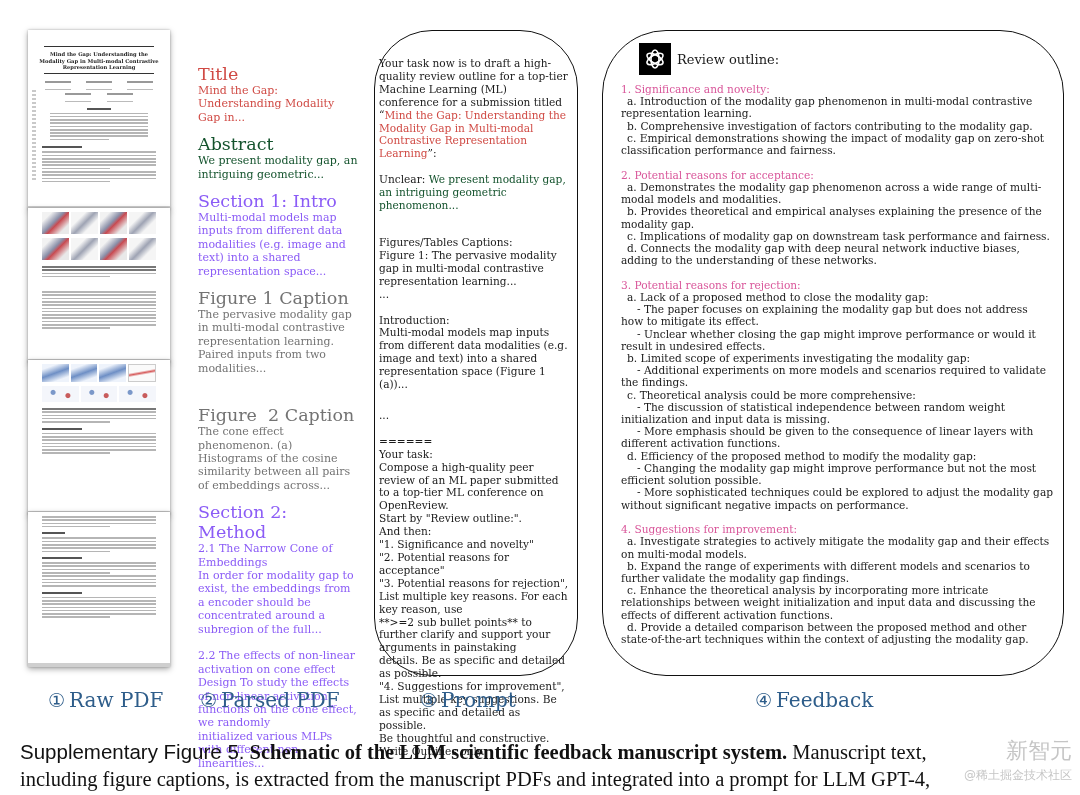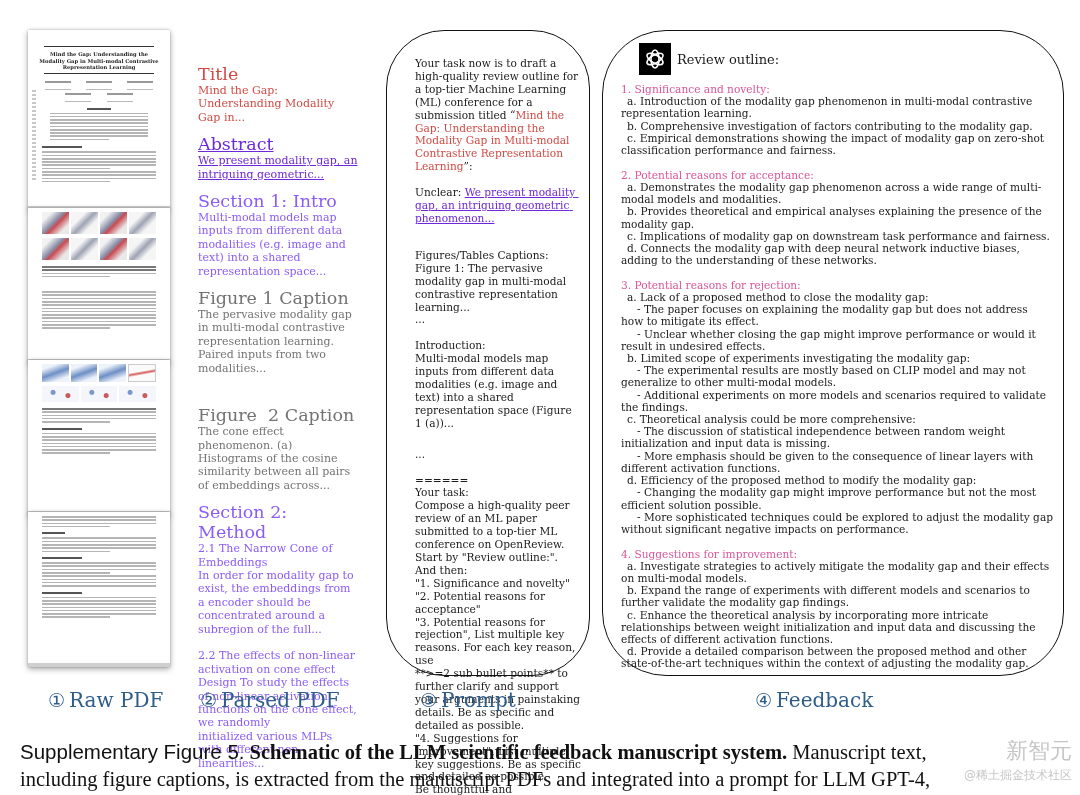--- a/index.html
+++ b/index.html
@@ -31,30 +31,30 @@
     .fig-cell.blue { background: linear-gradient(160deg, #eef3fb 20%, #6e8fc5 50%, #eef3fb 80%); height: 18px; }
     .fig-cell.chart { background: linear-gradient(170deg, #fafafa 40%, #d65b5b 50%, #fafafa 60%); height: 18px; border: 1px solid #ccc; }
     .fig-cell.scatter { background: radial-gradient(circle at 30% 40%, #7b98c9 2px, transparent 3px), radial-gradient(circle at 70% 60%, #c85c5c 2px, transparent 3px), #f4f6fb; height: 16px; }
 
     
     .parsed { position: absolute; left: 198px; top: 64px; width: 160px; }
     .parsed .sec { margin-bottom: 10px; }
     .parsed .h { font-size: 17.5px; line-height: 20px; font-weight: normal; }
     .parsed .t { font-size: 11px; line-height: 13.4px; }
     .c-red { color: #d04a44; }
-    .c-orange { color: #6d28d9; text-decoration: underline; }
+    .c-orange { color: #14532d; }
     .c-blue { color: #8b5cf6; }
     .c-green { color: #737373; }
     .c-pink { color: #d9569a; }
 
     
     .bubble {
       position: absolute; border: 1.6px solid #111; background: #fff;
     }
-    .prompt-bubble { left: 386px; top: 30px; width: 204px; height: 646px; border-radius: 58px; padding: 26px 8px 0 28px; }
+    .prompt-bubble { left: 374px; top: 30px; width: 204px; height: 646px; border-radius: 58px; padding: 26px 8px 0 4px; }
     .prompt-bubble .txt { font-size: 10.6px; line-height: 12.9px; color: #1b1b1b; white-space: pre-wrap; }
     .prompt-bubble .gap { height: 13px; }
 
     
     .feedback-bubble { left: 602px; top: 30px; width: 462px; height: 646px; border-radius: 64px; padding: 12px 10px 0 18px; }
     .fb-header { display: flex; align-items: center; margin-left: 18px; margin-bottom: 8px; }
     .logo-box { width: 32px; height: 32px; background: #000; display: flex; align-items: center; justify-content: center; }
     .fb-header .label { margin-left: 6px; font-size: 13px; color: #1b1b1b; }
     .fb-section { margin-bottom: 12.5px; }
     .fb-head { font-size: 10.6px; line-height: 12.2px; }
@@ -301,21 +301,20 @@
         <div class="fb-line fb-item">b. Provides theoretical and empirical analyses explaining the presence of the modality gap.</div>
         <div class="fb-line fb-item">c. Implications of modality gap on downstream task performance and fairness.</div>
         <div class="fb-line fb-item">d. Connects the modality gap with deep neural network inductive biases, adding to the understanding of these networks.</div>
       </div>
       <div class="fb-section">
         <div class="fb-head c-pink">3. Potential reasons for rejection:</div>
         <div class="fb-line fb-item">a. Lack of a proposed method to close the modality gap:</div>
         <div class="fb-line fb-sub">- The paper focuses on explaining the modality gap but does not address how to mitigate its effect.</div>
         <div class="fb-line fb-sub">- Unclear whether closing the gap might improve performance or would it result in undesired effects.</div>
         <div class="fb-line fb-item">b. Limited scope of experiments investigating the modality gap:</div>
-        <div class="fb-line fb-sub">- The experimental results are mostly based on CLIP model and may not generalize to other multi-modal models.</div>
         <div class="fb-line fb-sub">- Additional experiments on more models and scenarios required to validate the findings.</div>
         <div class="fb-line fb-item">c. Theoretical analysis could be more comprehensive:</div>
         <div class="fb-line fb-sub">- The discussion of statistical independence between random weight initialization and input data is missing.</div>
         <div class="fb-line fb-sub">- More emphasis should be given to the consequence of linear layers with different activation functions.</div>
         <div class="fb-line fb-item">d. Efficiency of the proposed method to modify the modality gap:</div>
         <div class="fb-line fb-sub">- Changing the modality gap might improve performance but not the most efficient solution possible.</div>
         <div class="fb-line fb-sub">- More sophisticated techniques could be explored to adjust the modality gap without significant negative impacts on performance.</div>
       </div>
       <div class="fb-section">
         <div class="fb-head c-pink">4. Suggestions for improvement:</div>

